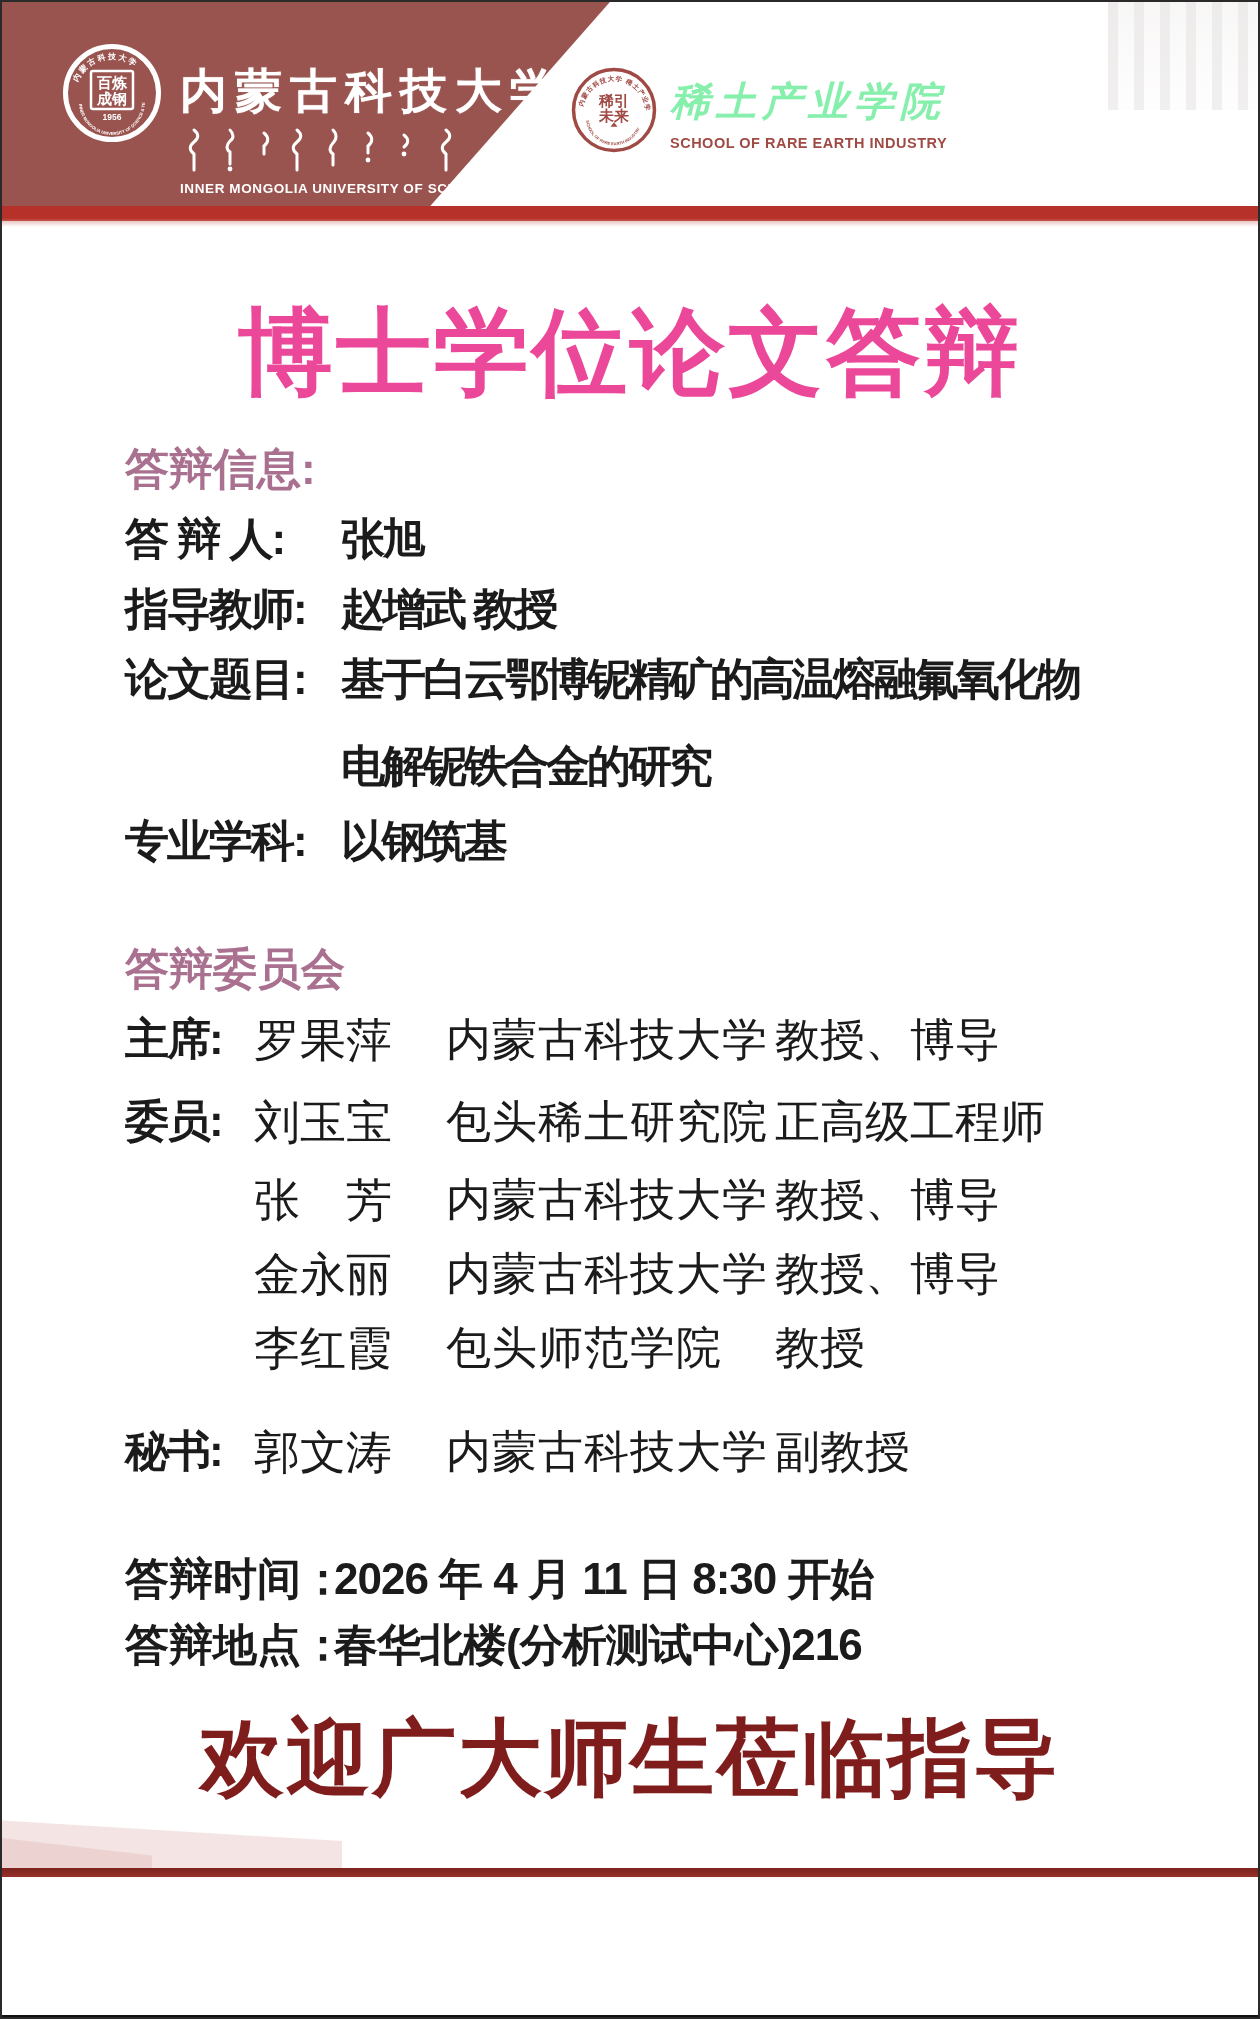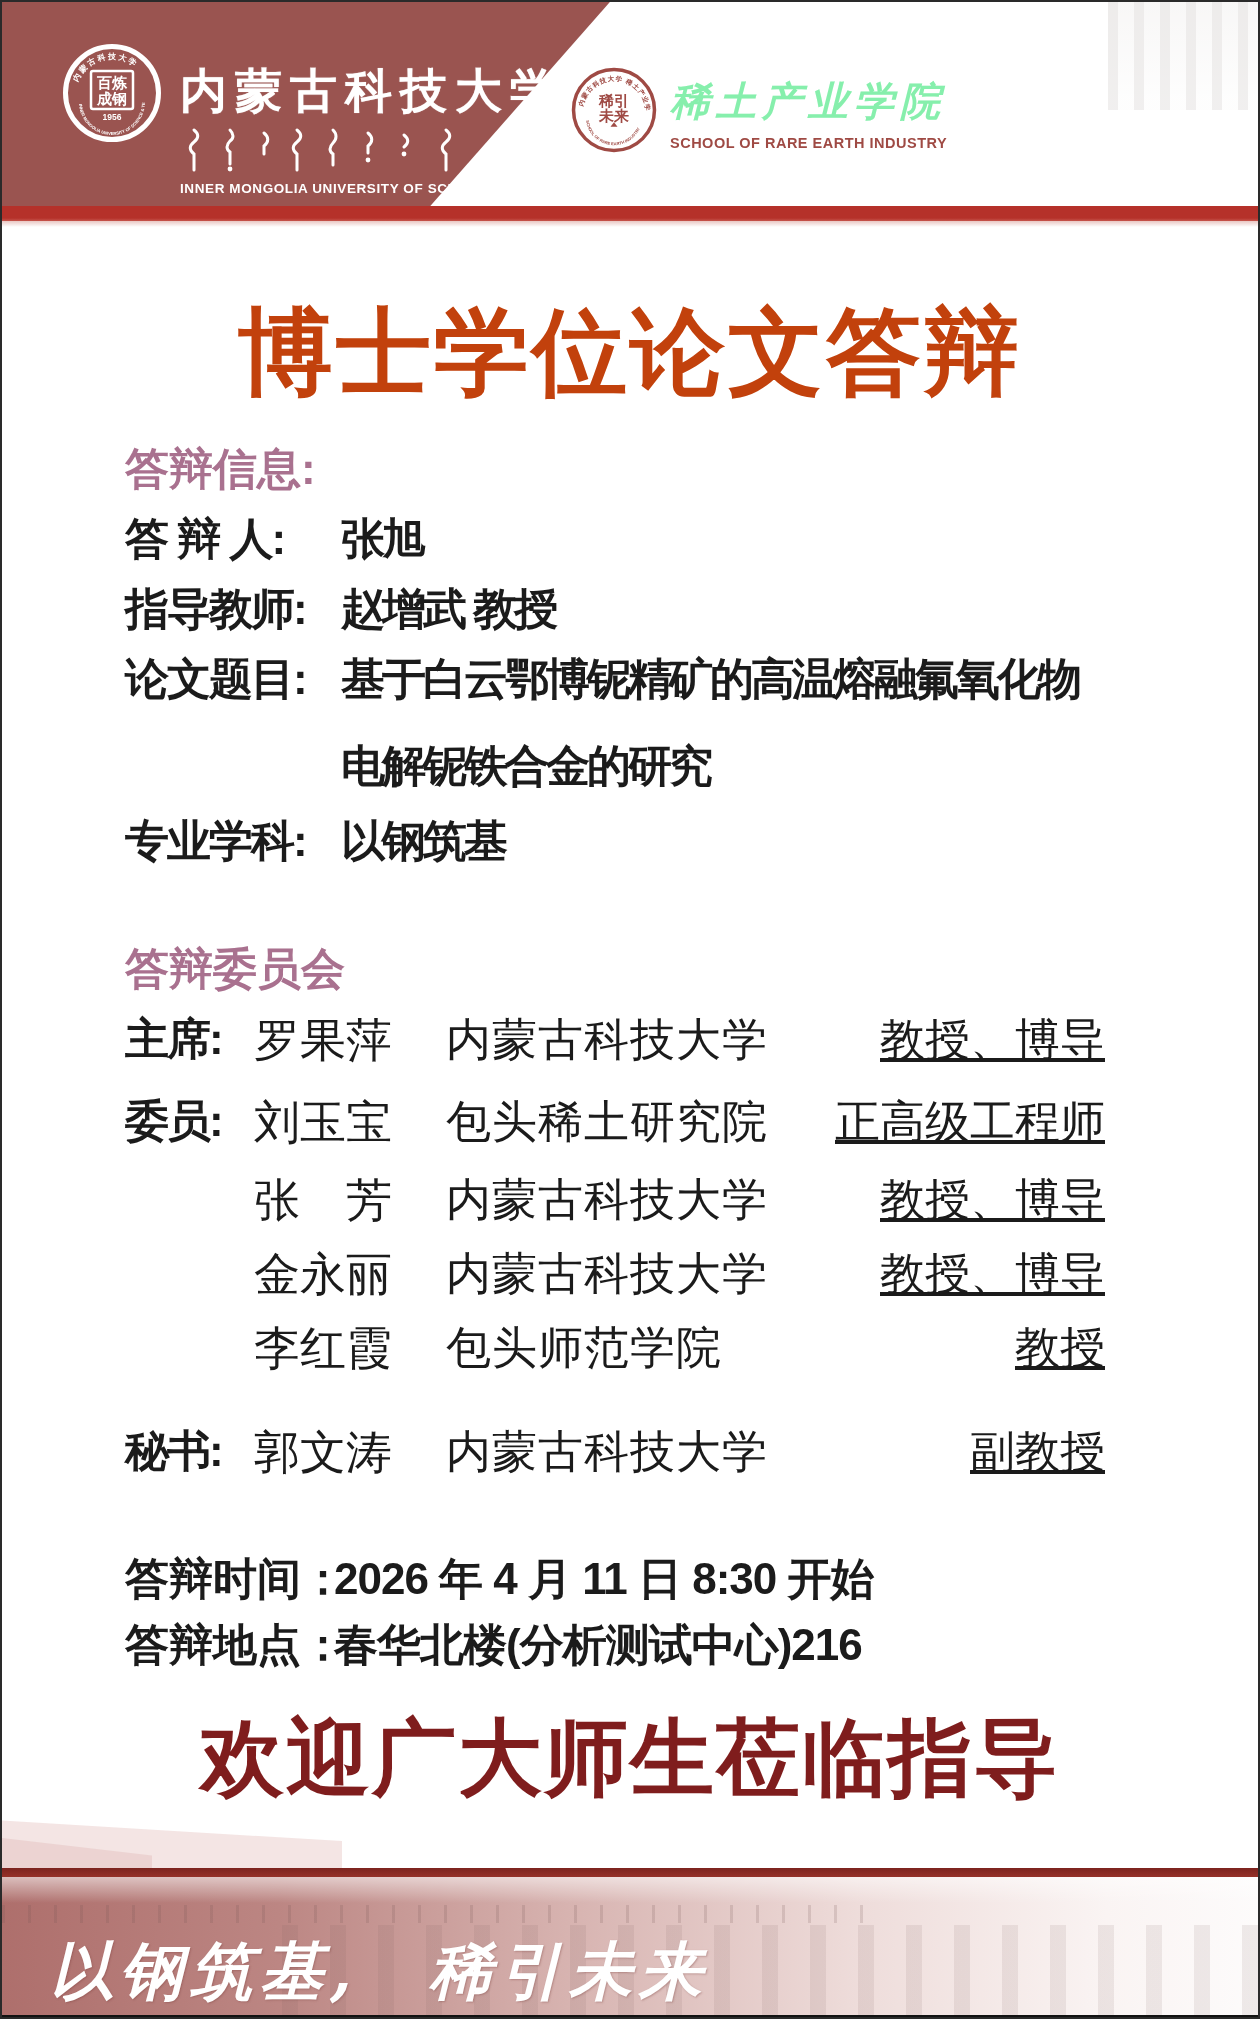--- a/index.html
+++ b/index.html
@@ -30,34 +30,34 @@
     text-shadow:0 0 1px rgba(255,255,255,.6);}
   .mongolian{margin:4px 0 0 4px;}
   .imust-en{color:#ffffff;font-size:13.5px;font-weight:700;letter-spacing:.6px;white-space:nowrap;margin-top:2px;}
   .logo-sre{position:absolute;left:568px;top:64px;display:flex;align-items:flex-start;}
   .sre-text{margin-left:12px;padding-top:8px;}
   .sre-cn{color:#86efac;font-size:40px;font-weight:700;letter-spacing:6px;
     font-family:"DejaVu Serif","Liberation Serif",serif;font-style:italic;white-space:nowrap;}
   .sre-en{color:#9f4a44;font-size:14.5px;font-weight:700;letter-spacing:.5px;margin-top:6px;white-space:nowrap;}
   
   .big-title{position:absolute;left:0;top:288px;width:100%;margin:0;text-align:center;
-    font-size:95px;font-weight:900;letter-spacing:3px;color:#c2410c;
+    font-size:95px;font-weight:900;letter-spacing:3px;color:#ec4899;
     font-family:"DejaVu Sans","Liberation Sans",sans-serif;}
   .sec-head{position:absolute;left:123px;font-size:44px;font-weight:900;color:#a9718f;letter-spacing:0px;}
   .line-label{position:absolute;left:123px;font-size:44px;font-weight:900;letter-spacing:-2px;white-space:nowrap;}
   .line-value{position:absolute;left:339px;font-size:44px;font-weight:900;letter-spacing:-3px;white-space:nowrap;}
   .sched-value{font-weight:700;}
   
   .crow{position:absolute;left:123px;width:1020px;height:56px;
     font-family:"DejaVu Serif","Liberation Serif",serif;}
   .crow .role{position:absolute;left:0;top:0;font-size:44px;font-weight:900;letter-spacing:-2px;
     font-family:"Liberation Sans","DejaVu Sans",sans-serif;white-space:nowrap;}
   .crow .name{position:absolute;left:129px;top:0;font-size:46px;white-space:nowrap;}
   .crow .org{position:absolute;left:321px;top:0;font-size:45px;letter-spacing:1px;white-space:nowrap;}
-  .crow .ctitle{position:absolute;left:650px;top:0;width:330px;font-size:45px;text-align:right;white-space:nowrap;text-decoration:underline;}
+  .crow .ctitle{position:absolute;left:650px;top:0;width:330px;font-size:45px;text-align:left;white-space:nowrap;}
   .welcome{position:absolute;left:0;top:1700px;width:100%;text-align:center;
     font-size:84px;font-weight:900;letter-spacing:2px;color:#7f1d1d;
     font-family:"DejaVu Sans","Liberation Sans",sans-serif;}
   
   .pink-shape1{position:absolute;left:0;top:1792px;width:340px;height:76px;background:#f1dedd;opacity:.8;
     clip-path:polygon(0 35%,100% 62%,100% 100%,0 100%);}
   .pink-shape2{position:absolute;left:0;top:1836px;width:150px;height:32px;background:#e8cccb;opacity:.7;
     clip-path:polygon(0 0,100% 55%,100% 100%,0 100%);}
   .footer-line{position:absolute;left:0;top:1866px;width:100%;height:9px;
     background:linear-gradient(180deg,#7c241f,#963129);}
@@ -201,21 +201,15 @@
   <div class="line-label" style="top:1548px;letter-spacing:0">答辩时间：</div>
   <div class="line-value sched-value" style="top:1548px;left:332px;letter-spacing:-1px">2026 年 4 月 11 日 8:30 开始</div>
   <div class="line-label" style="top:1614px;letter-spacing:0">答辩地点：</div>
   <div class="line-value sched-value" style="top:1614px;left:332px;letter-spacing:-1px">春华北楼(分析测试中心)216</div>
 
   <div class="welcome">欢迎广大师生莅临指导</div>
 
   <div class="pink-shape1"></div>
   <div class="pink-shape2"></div>
   <div class="footer-line"></div>
-  <div class="footer-band">
-    <div class="band-sky"></div>
-    <div class="band-rail"></div>
-    <div class="band-pillars"></div>
-    <div class="slogan">以钢筑基,　稀引未来</div>
-  </div>
   <div class="bottom-black"></div>
 
 </div>
 
 </body></html>

